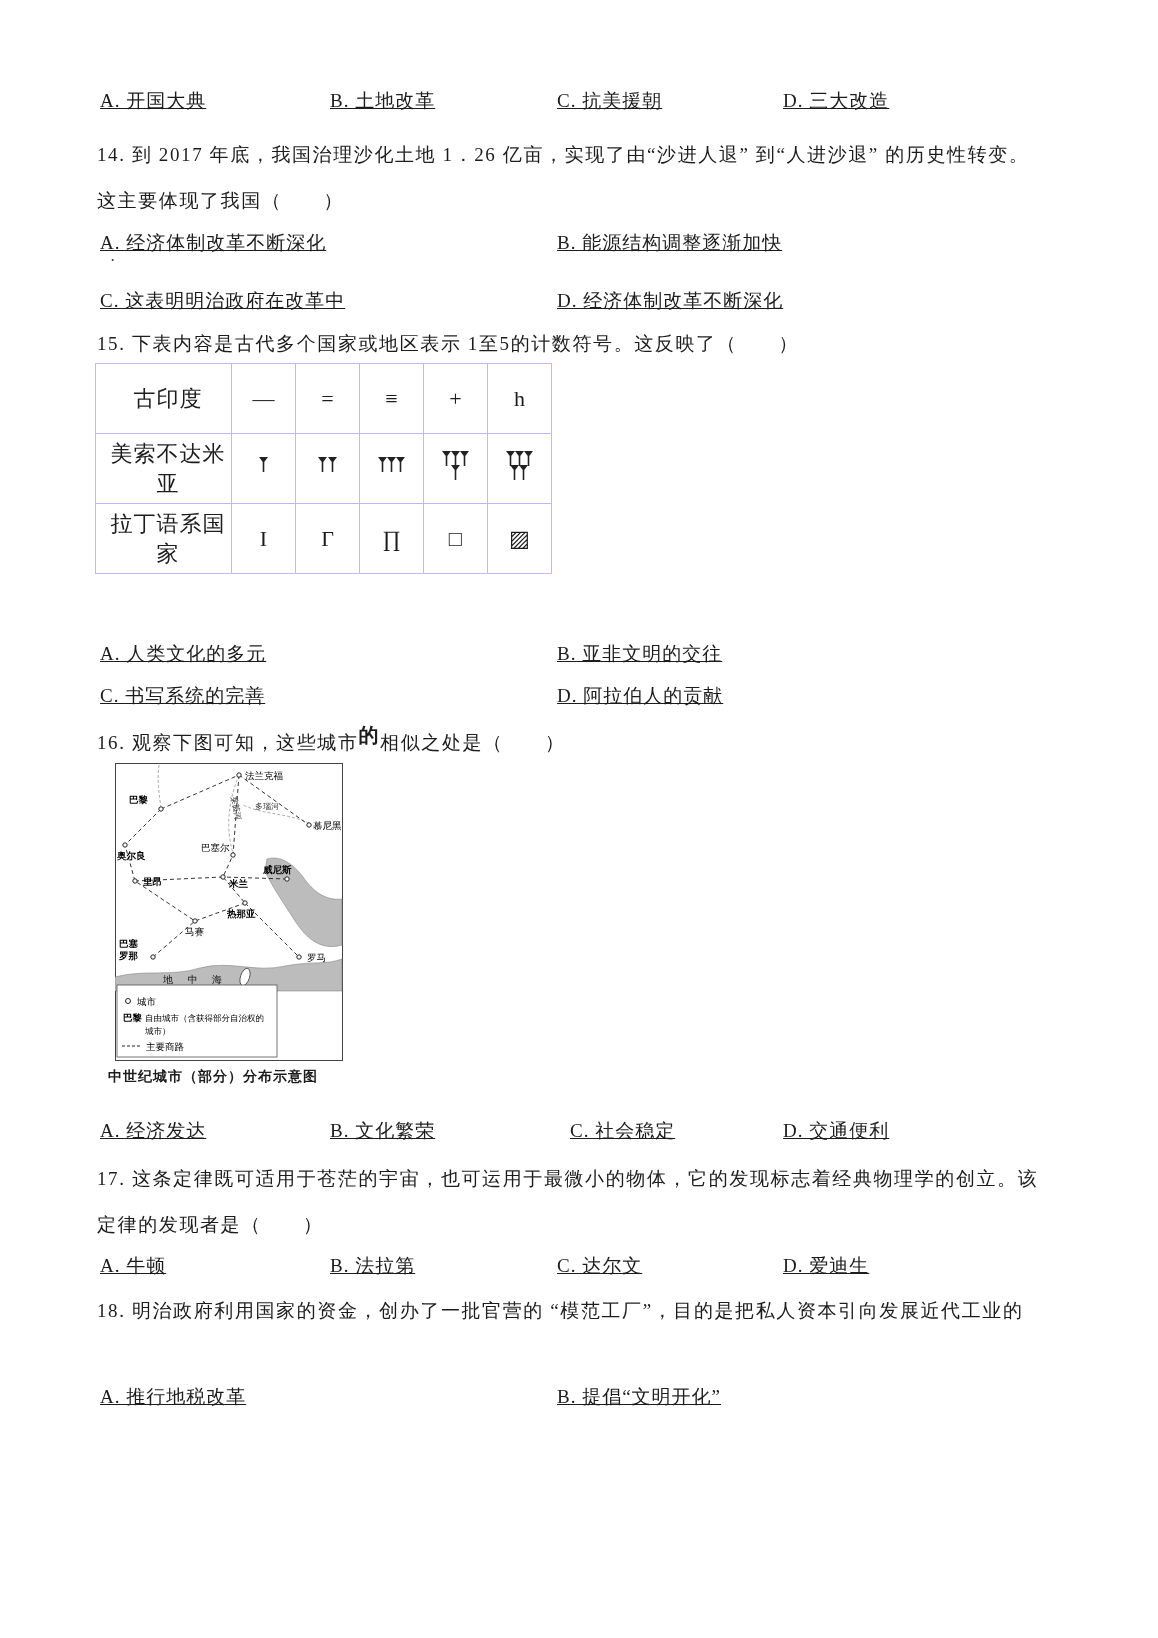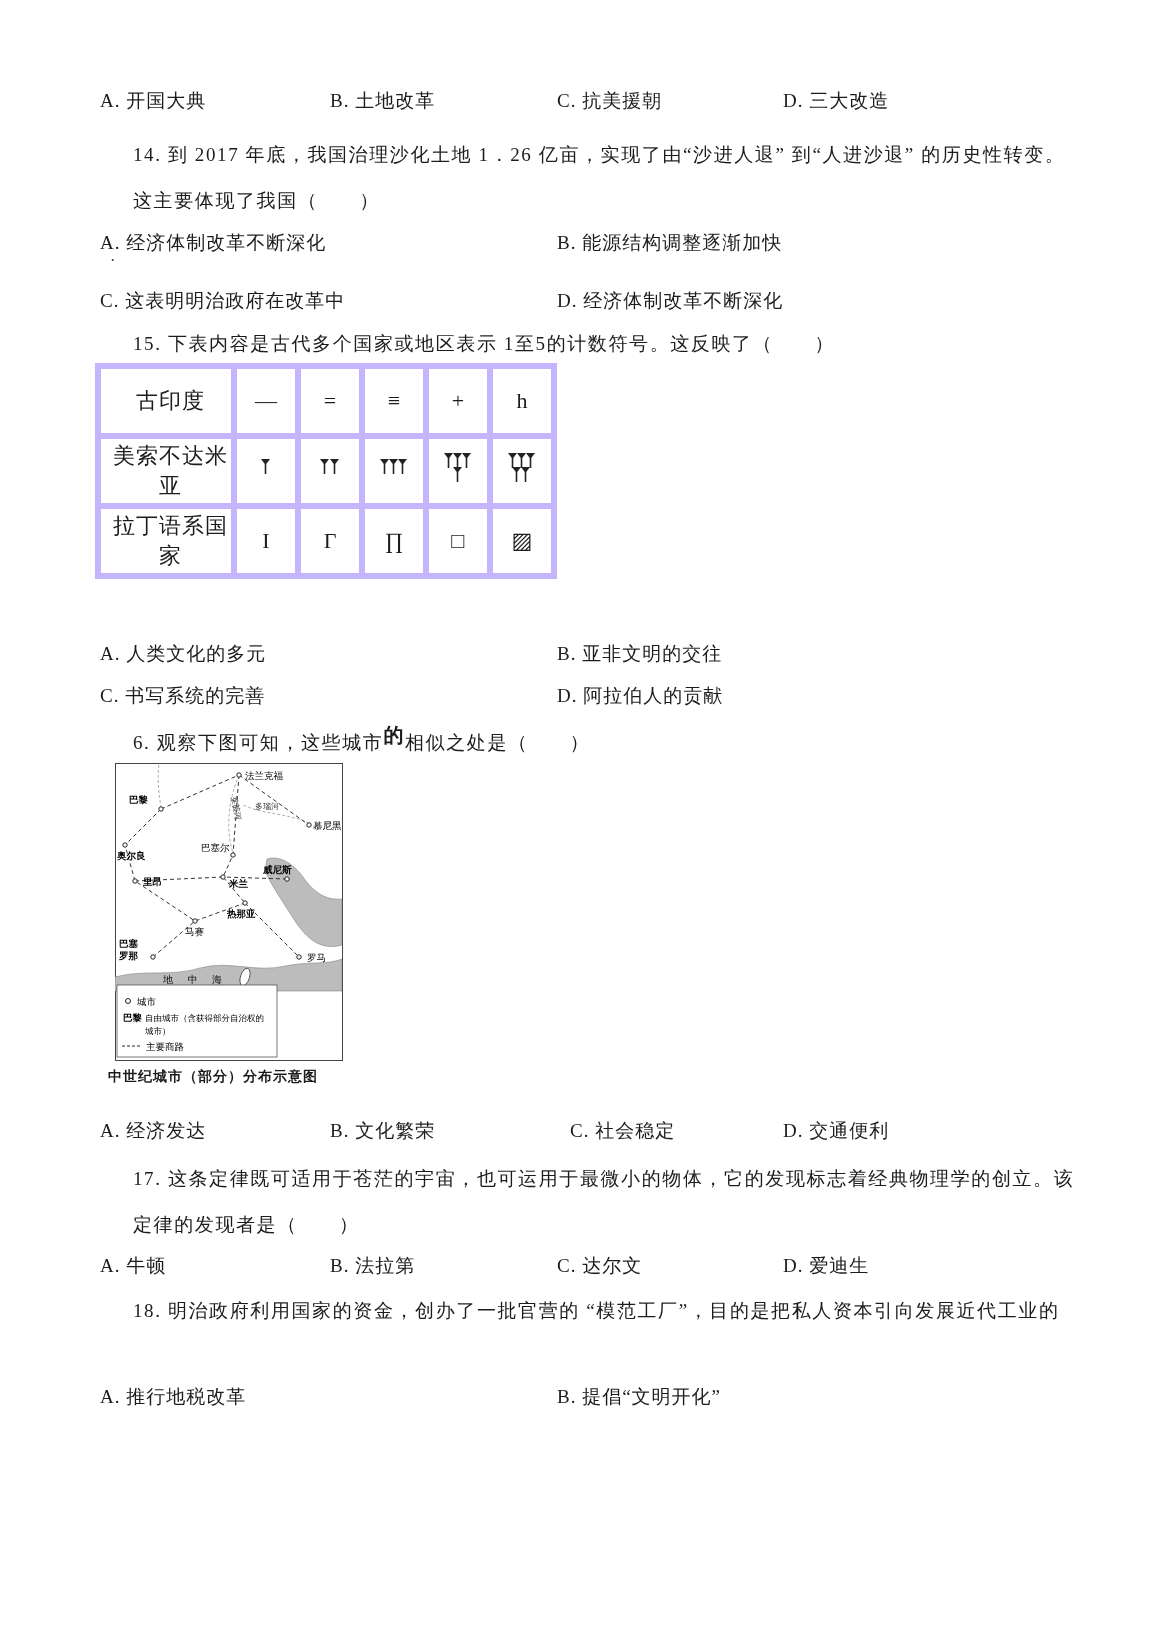--- a/index.html
+++ b/index.html
@@ -9,30 +9,30 @@
     width: 1158px;
     height: 1638px;
     margin: 0 auto;
     background: #ffffff;
     font-family: "Liberation Serif", "DejaVu Serif", serif;
     color: #1c1c1c;
     font-size: 19px;
     overflow: hidden;
   }
   .abs { position: absolute; white-space: nowrap; }
-  .stem { letter-spacing: 1.6px; margin-left: 36px; }
-  .opt  { letter-spacing: 1px; }
+  .stem { letter-spacing: 1.6px; }
+  .opt  { letter-spacing: 1px; text-decoration: underline; }
   .emph { font-weight: bold; position: relative; top: -7px; font-size: 20px; }
 
   table.counting {
     position: absolute; left: 95px; top: 363px;
     border-collapse: collapse; table-layout: fixed;
   }
   table.counting td {
-    border: 6px solid #c4b5fd;
+    border: 1px solid #c4b5fd;
     height: 70px;
     text-align: center;
     vertical-align: middle;
     font-size: 22px;
   }
   td.rowlabel {
     width: 136px; text-align: left; padding-left: 10px;
     font-size: 19px; letter-spacing: 1px;
   }
   td.sym { width: 64px; }
@@ -129,21 +129,21 @@
       <td class="sym">▨</td>
     </tr>
   </tbody>
     </table>
 
   <span class="abs opt" style="left:100px;top:641px">A. 人类文化的多元</span>
   <span class="abs opt" style="left:557px;top:641px">B. 亚非文明的交往</span>
   <span class="abs opt" style="left:100px;top:683px">C. 书写系统的完善</span>
   <span class="abs opt" style="left:557px;top:683px">D. 阿拉伯人的贡献</span>
 
-  <span class="abs stem" style="left:97px;top:729px"><span>6. 观察下图可知，这些城市</span><span class="emph">的</span><span>相似之处是（　　）</span></span>
+  <span class="abs stem" style="left:97px;top:729px"><span>16. 观察下图可知，这些城市</span><span class="emph">的</span><span>相似之处是（　　）</span></span>
 
   <div class="mapwrap" id="map">
       <svg width="228" height="298" viewBox="0 0 228 298" xmlns="http://www.w3.org/2000/svg">
         <rect x="0.5" y="0.5" width="227" height="297" fill="#fff" stroke="#444" stroke-width="1"></rect>
         <path d="M0,214 C30,206 55,214 85,205 C115,197 140,210 170,203 C195,198 212,202 227,196 L227,228 L0,228 Z" fill="#bcbcbc" stroke="#777" stroke-width="0.5"></path>
         <path d="M152,96 C164,92 178,100 188,114 C198,128 210,138 227,136 L227,182 C206,188 192,176 180,158 C170,142 156,122 150,108 Z" fill="#bcbcbc" stroke="#777" stroke-width="0.5"></path>
         <ellipse cx="130" cy="214" rx="4.5" ry="9" transform="rotate(18 130 214)" fill="#fff" stroke="#444" stroke-width="0.8"></ellipse>
         <path d="M44,2 C42,16 44,32 46,44" fill="none" stroke="#999" stroke-width="0.8" stroke-dasharray="3 2"></path>
         <path d="M124,12 C114,36 110,64 118,90" fill="none" stroke="#999" stroke-width="0.8" stroke-dasharray="3 2"></path>
         <path d="M194,60 C172,50 150,52 128,42" fill="none" stroke="#999" stroke-width="0.8" stroke-dasharray="3 2"></path>

